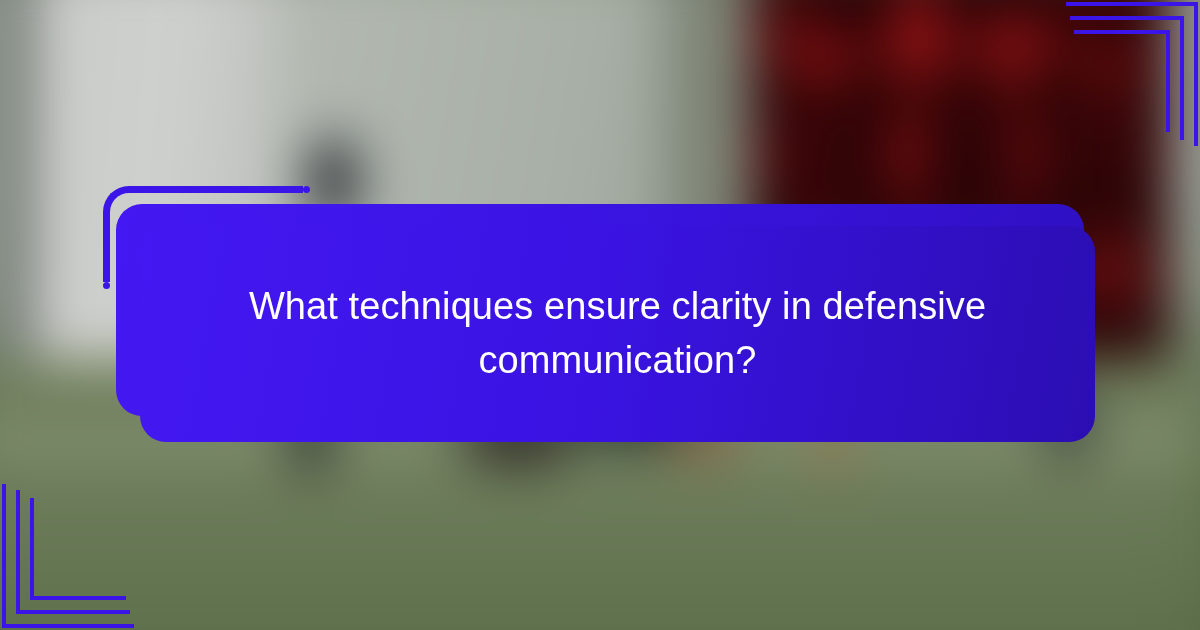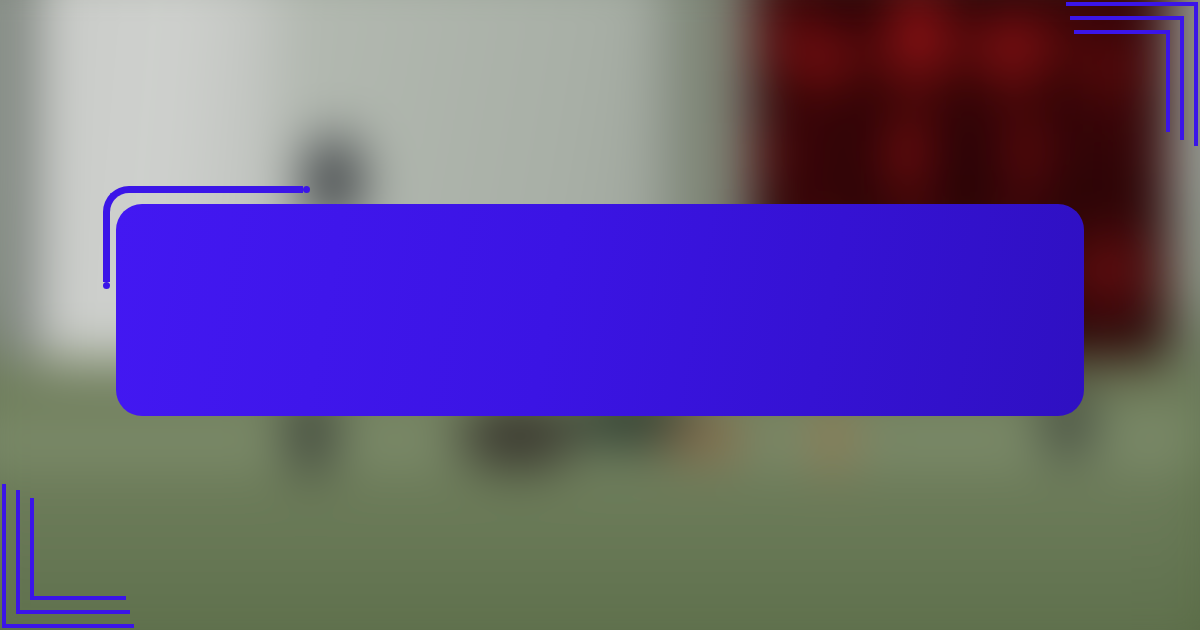--- a/index.html
+++ b/index.html
@@ -227,14 +227,17 @@
     <div class="cl cl3"></div>
   </div>
   <div class="corner-lines corner-tr">
     <div class="cl cl1"></div>
     <div class="cl cl2"></div>
     <div class="cl cl3"></div>
   </div>
 
   <div class="card-outline"></div>
   <div class="card-back"></div>
+  <div class="card-front">
+    <h1 class="headline">What techniques ensure clarity in defensive communication?</h1>
+  </div>
 
 </div>
 
 </body></html>

